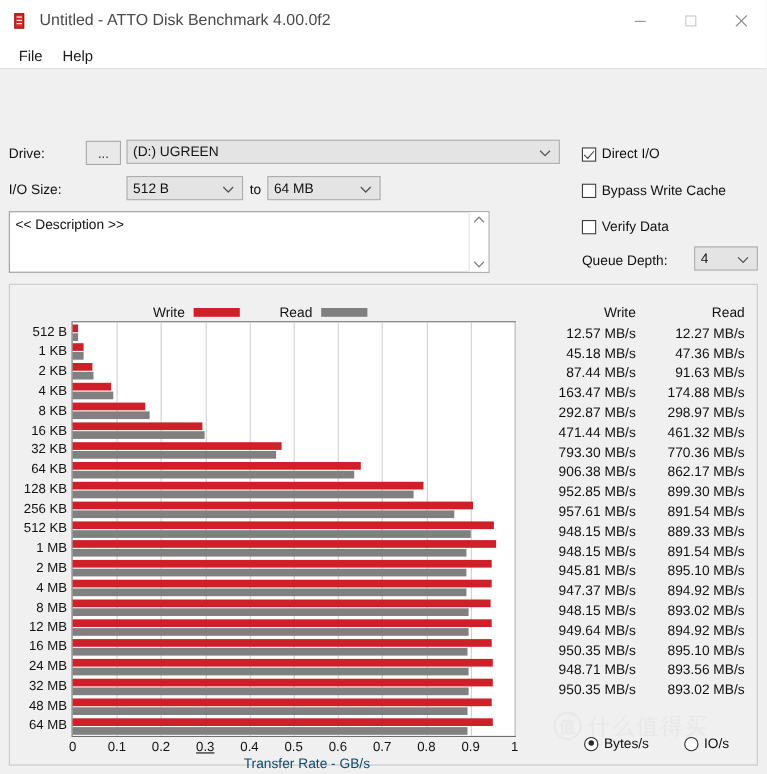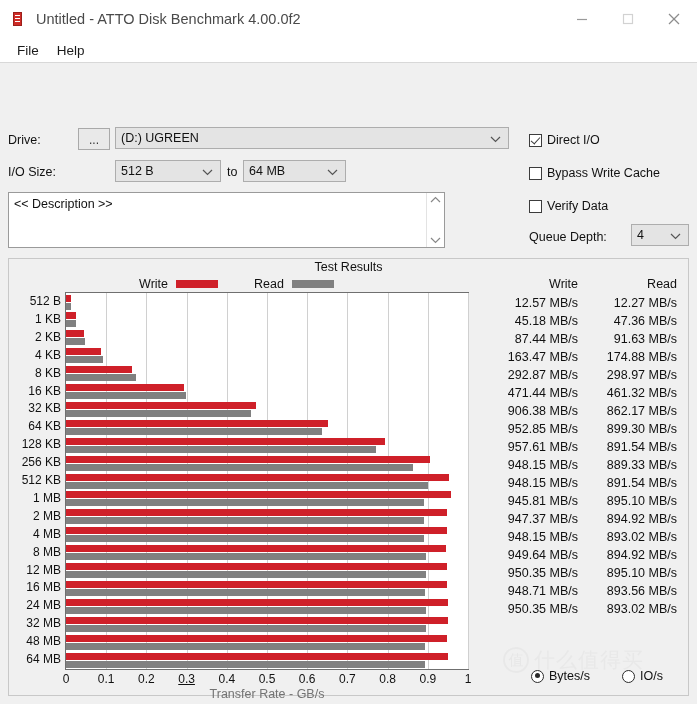--- a/index.html
+++ b/index.html
@@ -302,26 +302,26 @@
   .x-tick {
     position: absolute;
     top: 0;
     font-size: 12px;
     color: #111;
     transform: translateX(-50%);
     white-space: nowrap;
   }
   .x-axis-title {
     position: absolute;
-    left: 56px;
+    left: 68px;
     top: 428px;
     width: 404px;
     text-align: center;
     font-size: 12.5px;
-    color: #737373;
+    color: #0c4a6e;
   }
 
   
   .table {
     position: absolute;
     left: 478px;
     top: 18px;
     width: 198px;
   }
   .tbl-head {
@@ -532,21 +532,20 @@
     <span>
       <svg width="11" height="7" viewBox="0 0 11 7">
           <polyline points="1,1 5.5,5.5 10,1" fill="none" stroke="#888" stroke-width="1.2"></polyline>
         </svg>
     </span>
   </div>
 </div>
 
 <div class="results-panel">
 
-  <div class="test-results-title">Test Results</div>
 
   <div class="legend">
     <div class="legend-entry">
       <span class="t">Write</span>
       <span class="swatch" style="background:#cf2029;"></span>
     </div>
     <div class="legend-entry">
       <span class="t">Read</span>
       <span class="swatch" style="background:#808080;"></span>
     </div>
@@ -716,20 +715,24 @@
         </div>
         <div class="tbl-row">
           <div class="col">292.87 MB/s</div>
           <div class="col">298.97 MB/s</div>
         </div>
         <div class="tbl-row">
           <div class="col">471.44 MB/s</div>
           <div class="col">461.32 MB/s</div>
         </div>
         <div class="tbl-row">
+          <div class="col">793.30 MB/s</div>
+          <div class="col">770.36 MB/s</div>
+        </div>
+        <div class="tbl-row">
           <div class="col">906.38 MB/s</div>
           <div class="col">862.17 MB/s</div>
         </div>
         <div class="tbl-row">
           <div class="col">952.85 MB/s</div>
           <div class="col">899.30 MB/s</div>
         </div>
         <div class="tbl-row">
           <div class="col">957.61 MB/s</div>
           <div class="col">891.54 MB/s</div>

